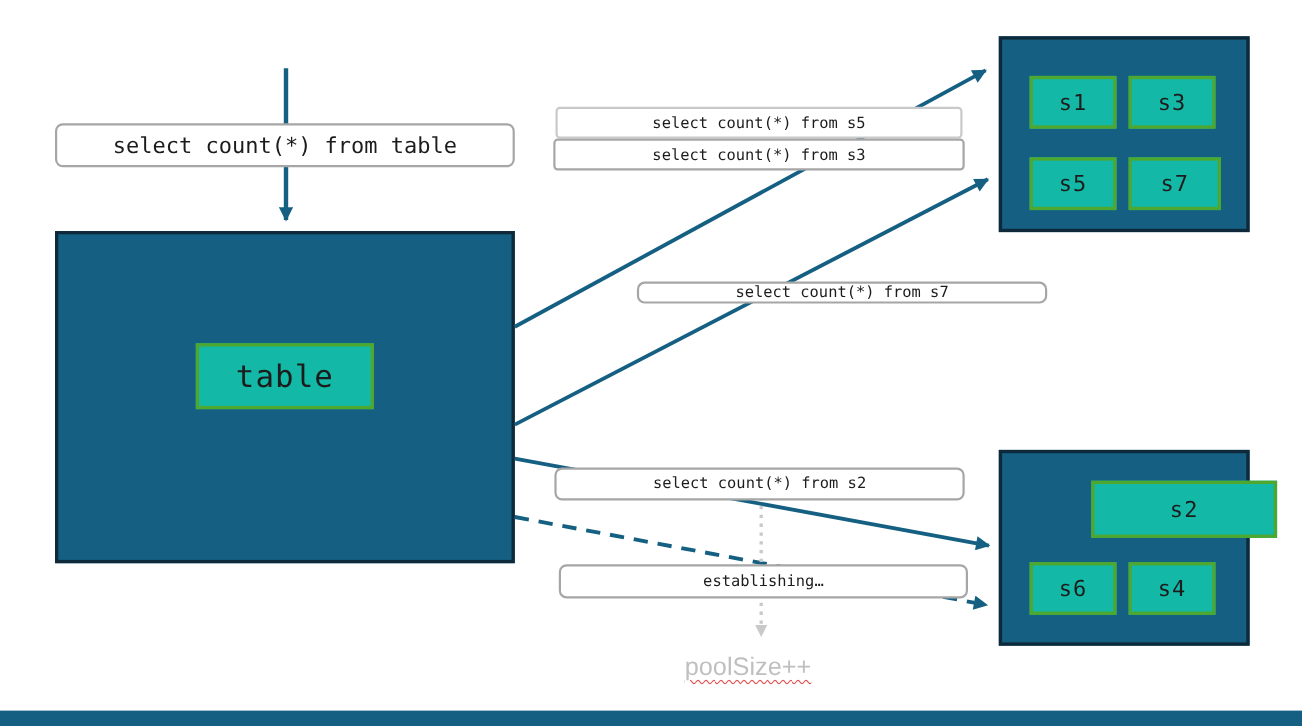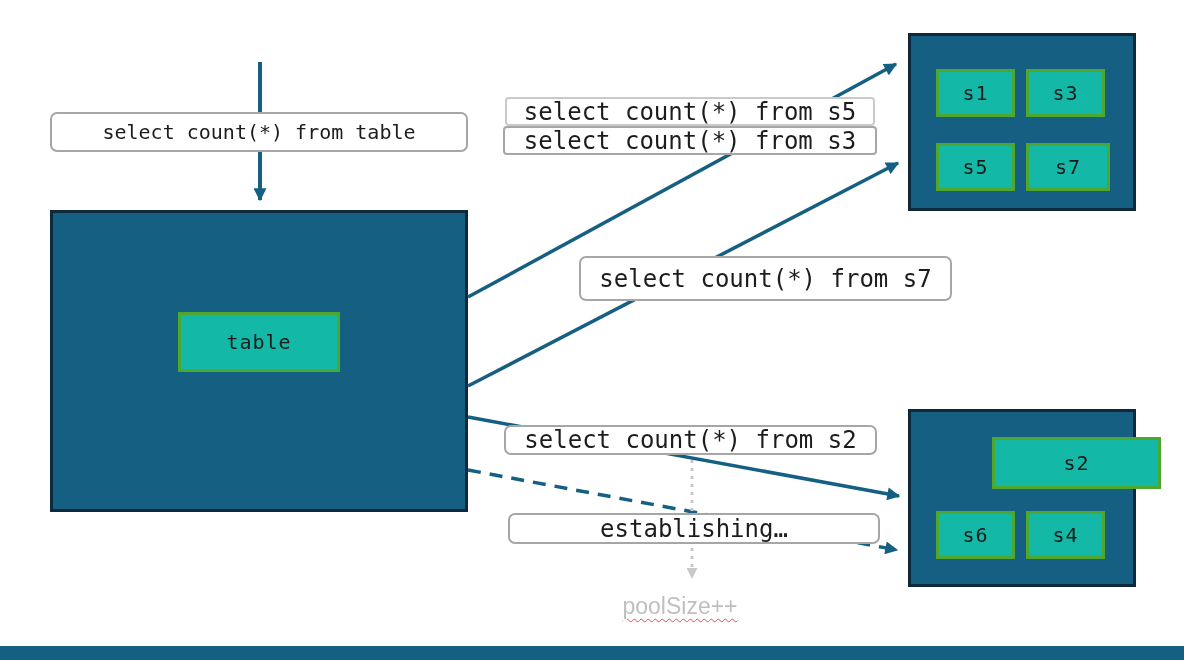--- a/index.html
+++ b/index.html
@@ -11,21 +11,21 @@
     position:absolute; background:#156082; border:3px solid #0e2a3a; z-index:1;
   }
   .session {
     position:absolute; background:#14b8a6; border:3px solid #4ea72e;
     display:flex; align-items:center; justify-content:center;
     font-size:20px; color:#1c1c1c; z-index:1; letter-spacing:1px;
   }
   .qlabel {
     position:absolute; background:#ffffff; border:2px solid #a6a6a6; border-radius:7px;
     display:flex; align-items:center; justify-content:center;
-    font-size:24px; color:#1c1c1c; z-index:3; white-space:nowrap;
+    font-size:14px; color:#1c1c1c; z-index:3; white-space:nowrap;
   }
   .qlabel.light { border-color:#c9c9c9; border-radius:4px; }
   .qlabel.tight { border-radius:4px; }
 
   svg.arrows { position:absolute; left:0; top:0; z-index:2; }
 
   .poolsize {
     position:absolute; left:582px; top:590px; width:196px; height:32px; z-index:3;
     display:flex; align-items:center; justify-content:center;
     font-family:"Liberation Sans","DejaVu Sans",sans-serif;
@@ -38,21 +38,21 @@
     position:absolute; left:0; top:646px; width:1184px; height:14px;
     background:#156082; z-index:1;
   }
 </style>
 </head>
 <body>
 
 <div class="stage">
 
   <div class="pool" style="left:50px; top:210px; width:418px; height:302px;"></div>
-  <div class="session" style="left:178px; top:312px; width:162px; height:60px; font-size:20px;">
+  <div class="session" style="left:178px; top:312px; width:162px; height:60px; font-size:28px;">
     <span>table</span>
   </div>
 
   <div class="pool" style="left:908px; top:33px; width:228px; height:178px;"></div>
   <div class="session" style="left:936px; top:69px; width:79px; height:48px;">
     <span>s1</span>
   </div>
   <div class="session" style="left:1026px; top:69px; width:79px; height:48px;">
     <span>s3</span>
   </div>
@@ -102,21 +102,21 @@
   </div>
 
   <div class="qlabel light" style="left:505px; top:97px; width:370px; height:29px;">
     <span>select count(*) from s5</span>
   </div>
 
   <div class="qlabel tight" style="left:503px; top:126px; width:374px; height:29px;">
     <span>select count(*) from s3</span>
   </div>
 
-  <div class="qlabel" style="left:579px; top:256px; width:373px; height:45px;">
+  <div class="qlabel" style="left:579px; top:256px; width:373px; height:20px;">
     <span>select count(*) from s7</span>
   </div>
 
   <div class="qlabel" style="left:504px; top:425px; width:373px; height:30px;">
     <span>select count(*) from s2</span>
   </div>
 
   <div class="qlabel" style="left:508px; top:513px; width:372px; height:31px;">
     <span>establishing…</span>
   </div>

